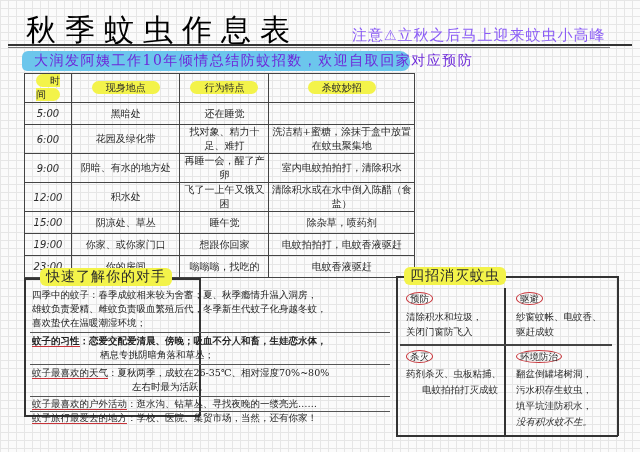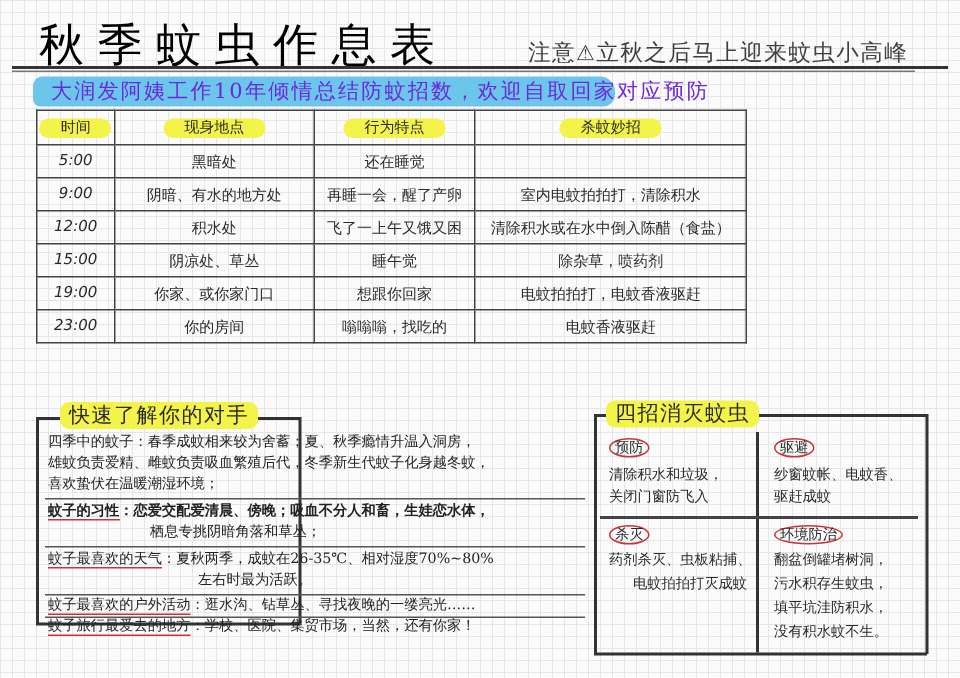--- a/index.html
+++ b/index.html
@@ -12,38 +12,38 @@
     background-size:8px 8px;
     font-family:"DejaVu Serif", serif;
     color:#2a2a2a;
   }
   .abs { position:absolute; }
   .title {
     left:26px; top:10px; font-size:30px; letter-spacing:9px; color:#000000;
     font-family:"DejaVu Serif", serif; font-weight:normal;
   }
   .notice {
-    left:352px; top:26px; font-size:15px; color:#404040; letter-spacing:1px;
+    left:352px; top:26px; font-size:15px; color:#8b5cf6; letter-spacing:1px;
   }
   .notice .warn { display:inline-block; font-size:14px; }
   .rule-top {
     left:8px; top:44px; width:624px; height:2px; background:#333;
   }
   .rule-top2 {
     left:8px; top:47px; width:602px; height:1px; background:#777;
   }
   .banner {
     left:22px; top:51px; width:388px; height:20px;
     background:#6cc6ec; border-radius:6px 10px 8px 5px;
   }
   .banner-text {
     left:34px; top:52px; font-size:14px; letter-spacing:1.5px; color:#6d28d9; white-space:nowrap;
   }
   table.sched {
-    position:absolute; left:24px; top:73px; width:474px; border-collapse:collapse;
+    position:absolute; left:24px; top:73px; width:391px; border-collapse:collapse;
     font-size:10px;
   }
   table.sched td, table.sched th {
     border:1px solid #444; height:21px; padding:0; text-align:center; font-weight:normal;
   }
   table.sched th { height:22px; }
   .hl {
     background:#f3f34a; border-radius:8px; padding:1px 14px;
   }
   .time { font-style:italic; font-family:"DejaVu Sans", sans-serif; font-size:10px; }
@@ -83,20 +83,26 @@
     <th><span class="hl">时间</span></th>
     <th><span class="hl">现身地点</span></th>
     <th><span class="hl">行为特点</span></th>
     <th><span class="hl">杀蚊妙招</span></th>
   </tr>
   <tr>
     <td class="time">5:00</td>
     <td>黑暗处</td>
     <td>还在睡觉</td>
     <td></td>
+  </tr>
+  <tr>
+    <td class="time">6:00</td>
+    <td>花园及绿化带</td>
+    <td>找对象、精力十足、难打</td>
+    <td>洗洁精+蜜糖，涂抹于盒中放置在蚊虫聚集地</td>
   </tr>
   <tr>
     <td class="time">9:00</td>
     <td>阴暗、有水的地方处</td>
     <td>再睡一会，醒了产卵</td>
     <td>室内电蚊拍拍打，清除积水</td>
   </tr>
   <tr>
     <td class="time">12:00</td>
     <td>积水处</td>
@@ -177,14 +183,14 @@
   </div>
   <div class="rtext" style="left:406px;top:367px;">药剂杀灭、虫板粘捕、</div>
   <div class="rtext" style="left:422px;top:383px;">电蚊拍拍打灭成蚊</div>
 
   <div class="rtext" style="left:516px;top:350px;">
     <span class="circ">环境防治</span>
   </div>
   <div class="rtext" style="left:516px;top:367px;">翻盆倒罐堵树洞，</div>
   <div class="rtext" style="left:516px;top:383px;">污水积存生蚊虫，</div>
   <div class="rtext" style="left:516px;top:399px;">填平坑洼防积水，</div>
-  <div class="rtext" style="left:516px;top:415px;">没有积水蚊不生。</div>
+  <div class="rtext" style="left:516px;top:415px;font-style:italic;">没有积水蚊不生。</div>
 </div>
 
 </body></html>

